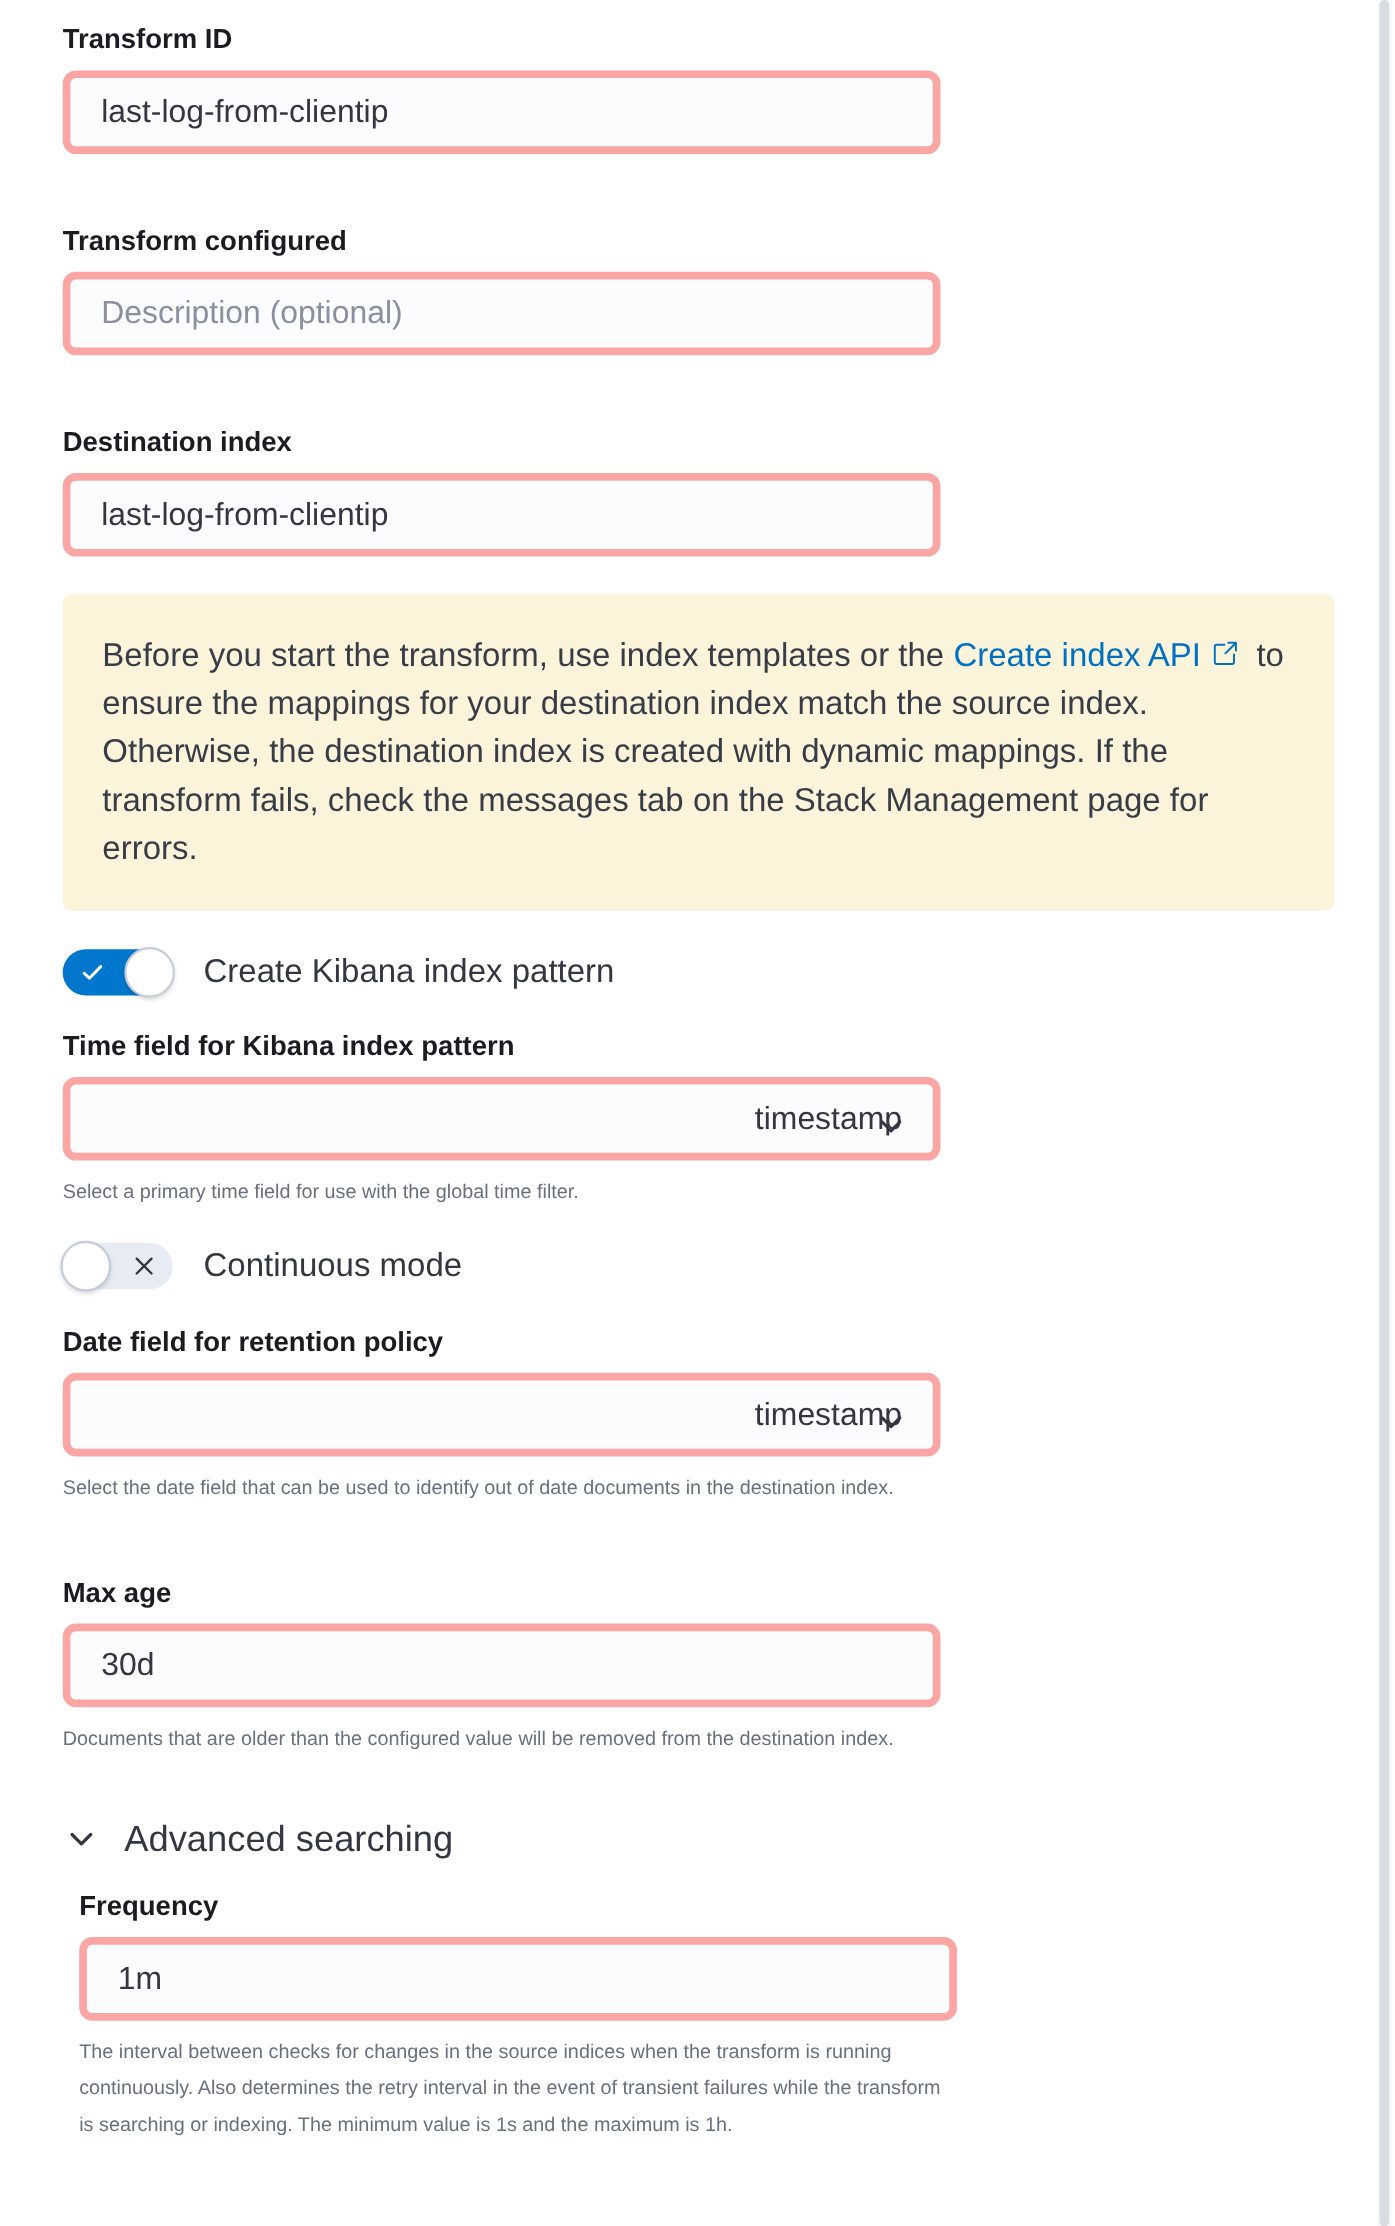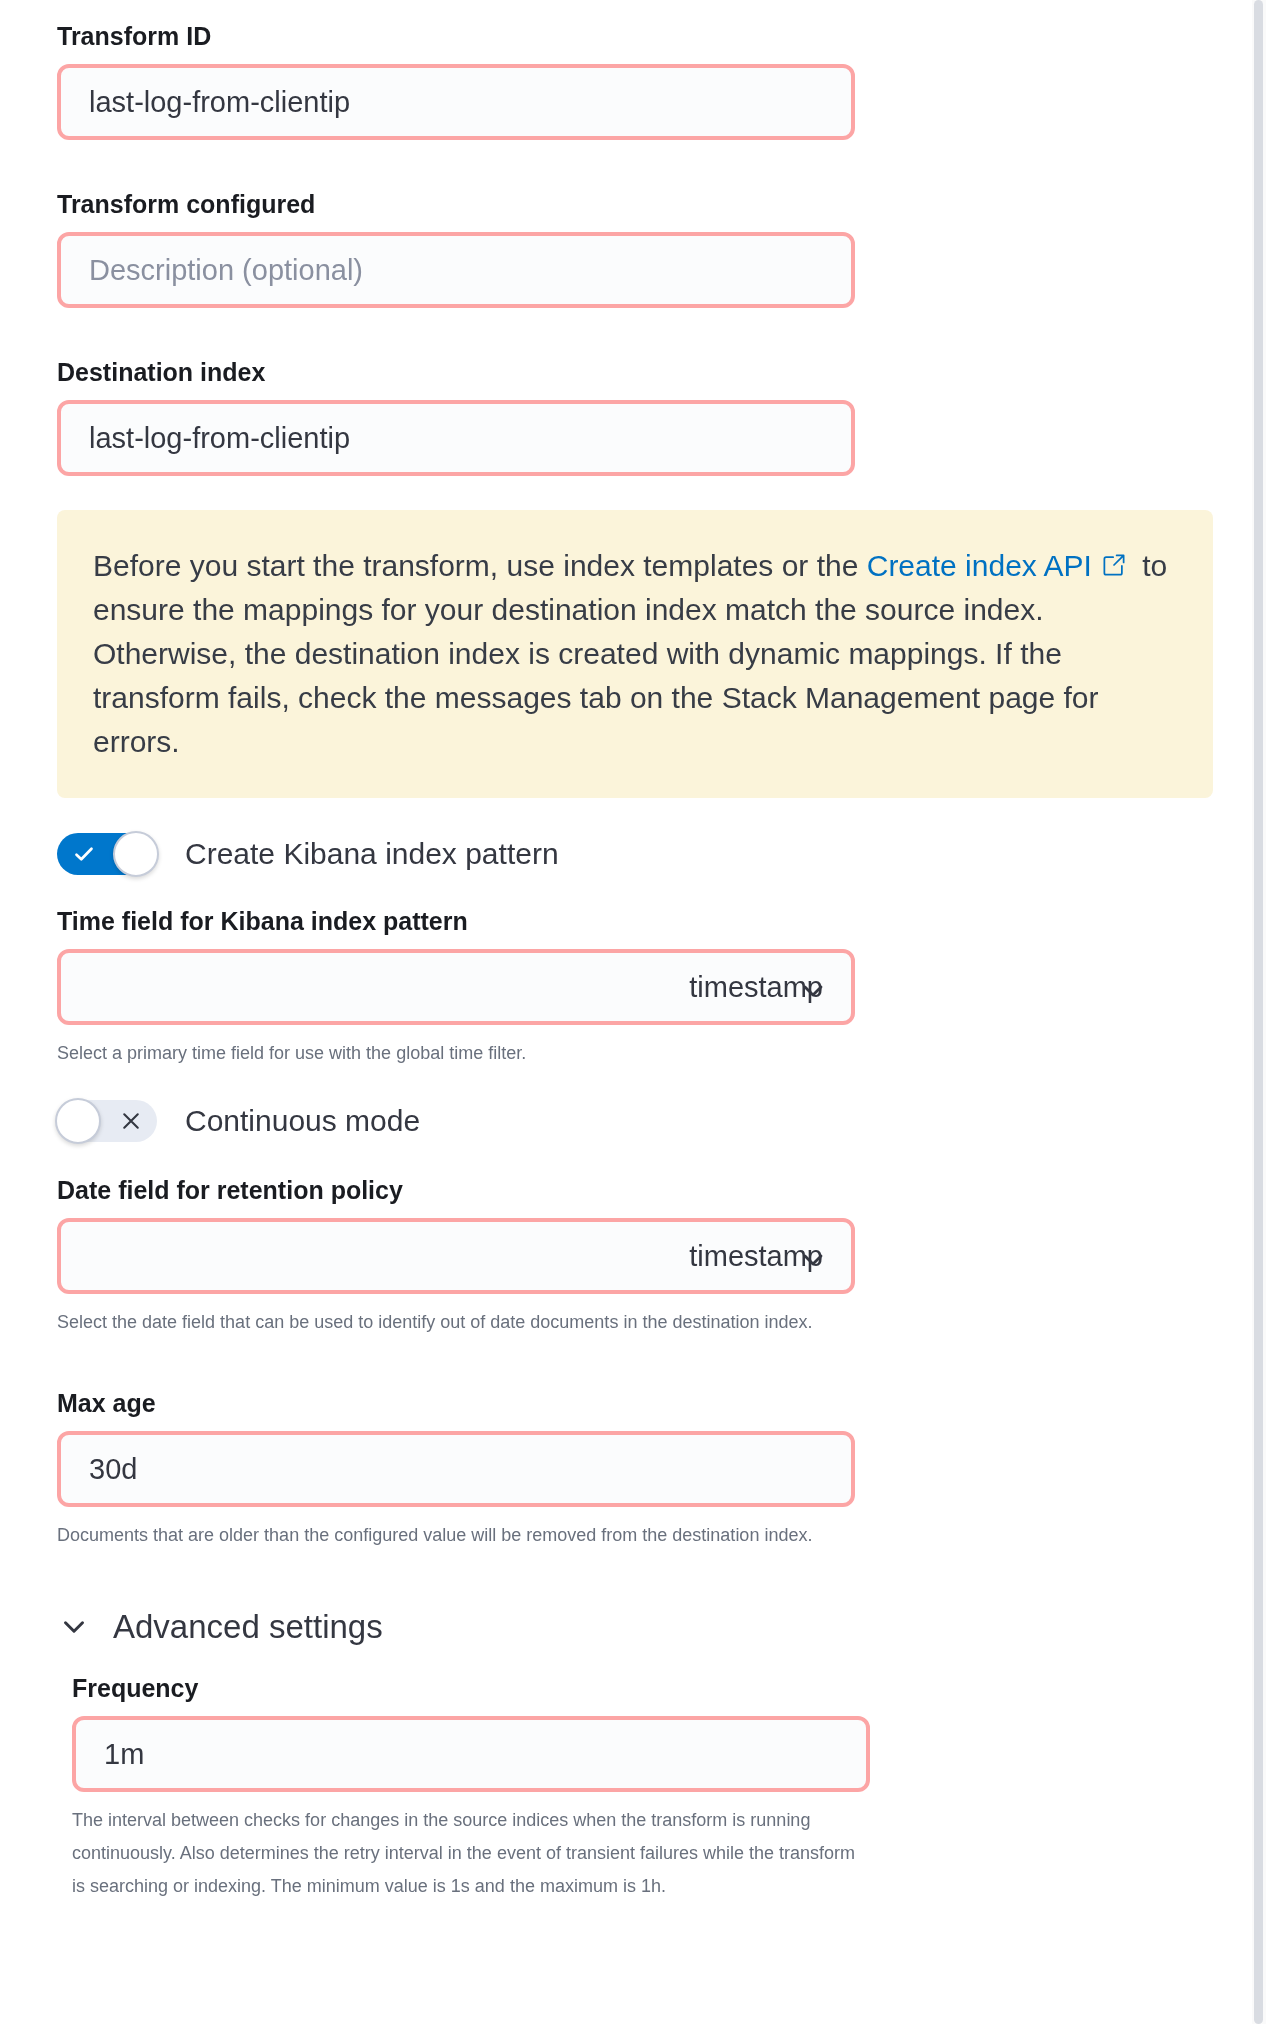--- a/index.html
+++ b/index.html
@@ -4,32 +4,32 @@
 <style>
   * { margin:0; padding:0; box-sizing:border-box; }
   html,body { width:1268px; height:2024px; background:#ffffff;
     font-family:"Liberation Sans","DejaVu Sans",sans-serif; color:#343741; overflow:hidden; }
   .page { position:relative; width:1268px; height:2024px; padding:20px 0 0 57px; }
 
   .form-label { font-size:25px; font-weight:700; color:#1a1c21; margin-bottom:12px; line-height:32px; }
 
   .text-input, .select-box {
     display:block; width:798px; height:76px; background:#fbfcfd;
-    border:4px solid #fca5a5; border-radius:12px;
+    border:7px solid #fca5a5; border-radius:12px;
     font-family:"Liberation Sans","DejaVu Sans",sans-serif;
     font-size:29px; color:#343741; padding:0 28px; outline:none;
   }
   .text-input::placeholder { color:#8a90a0; opacity:1; }
 
   .select-box { position:relative; display:flex; align-items:center; cursor:pointer;justify-content:flex-end; }
   .select-box .chevron { position:absolute; right:22px; top:22px; }
 
   .help-text { font-size:18px; line-height:33px; color:#69707d; margin-top:12px; width:798px; }
 
-  .group { margin-bottom:48px; }
+  .group { margin-bottom:63px; }
 
   .callout { width:1156px; background:#fbf4da; border-radius:8px;
     padding:34px 36px; font-size:30px; line-height:44px; color:#373c46; margin:34px 0 35px 0; }
   .callout a { color:#0071c2; text-decoration:none; }
   .ext-icon { display:inline-block; vertical-align:-3px; margin:0 6px 0 8px; }
 
   .switch-row { display:flex; align-items:center; margin-bottom:30px; }
   .switch { position:relative; width:100px; height:42px; border-radius:21px; border:none;
     cursor:pointer; padding:0; flex:0 0 auto; }
   .switch.on  { background:#0077cc; }
@@ -126,21 +126,21 @@
   <div class="group" style="margin-bottom:0;">
     <div class="form-label">Max age</div>
     <input class="text-input" type="text" value="30d" style="">
     <div class="help-text">Documents that are older than the configured value will be removed from the destination index.</div>
   </div>
 
   <button class="accordion">
     <svg width="34" height="34" viewBox="0 0 16 16" fill="none">
         <path d="M4 6l4 4 4-4" stroke="#343741" stroke-width="1.4" stroke-linecap="round" stroke-linejoin="round"></path>
       </svg>
-    <span class="accordion-label">Advanced settings</span>
+    <span class="accordion-label">Advanced searching</span>
   </button>
 
   <div class="advanced-body">
 
     <div class="group" style="margin-bottom:0;">
       <div class="form-label">Frequency</div>
       <input class="text-input" type="text" value="1m" style="">
       <div class="help-text">The interval between checks for changes in the source indices when the transform is running continuously. Also determines the retry interval in the event of transient failures while the transform is searching or indexing. The minimum value is 1s and the maximum is 1h.</div>
     </div>
   </div>

